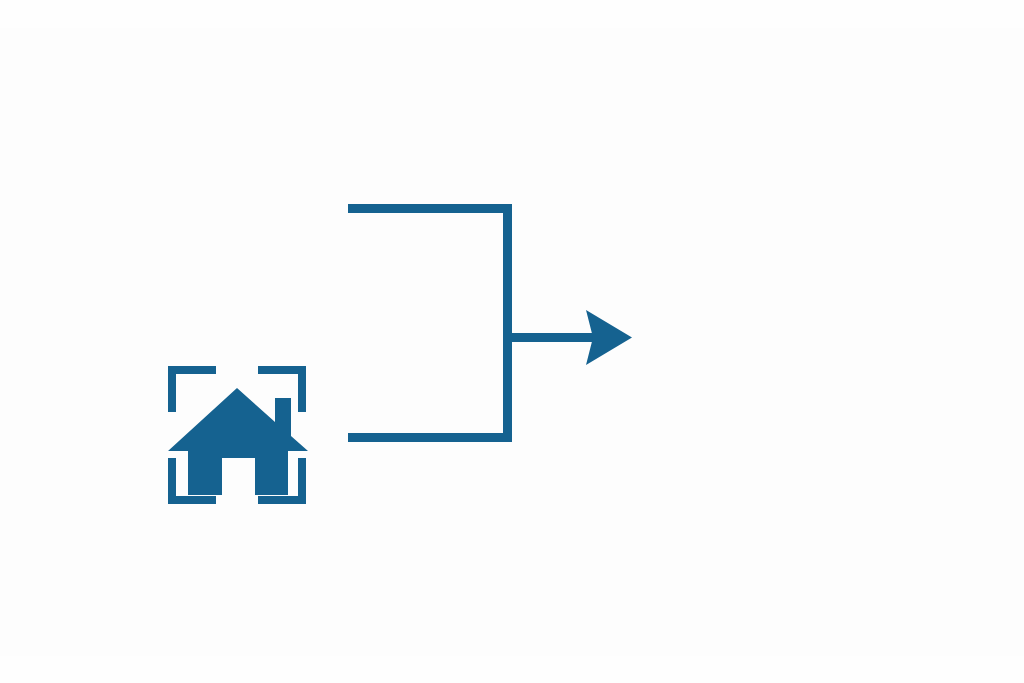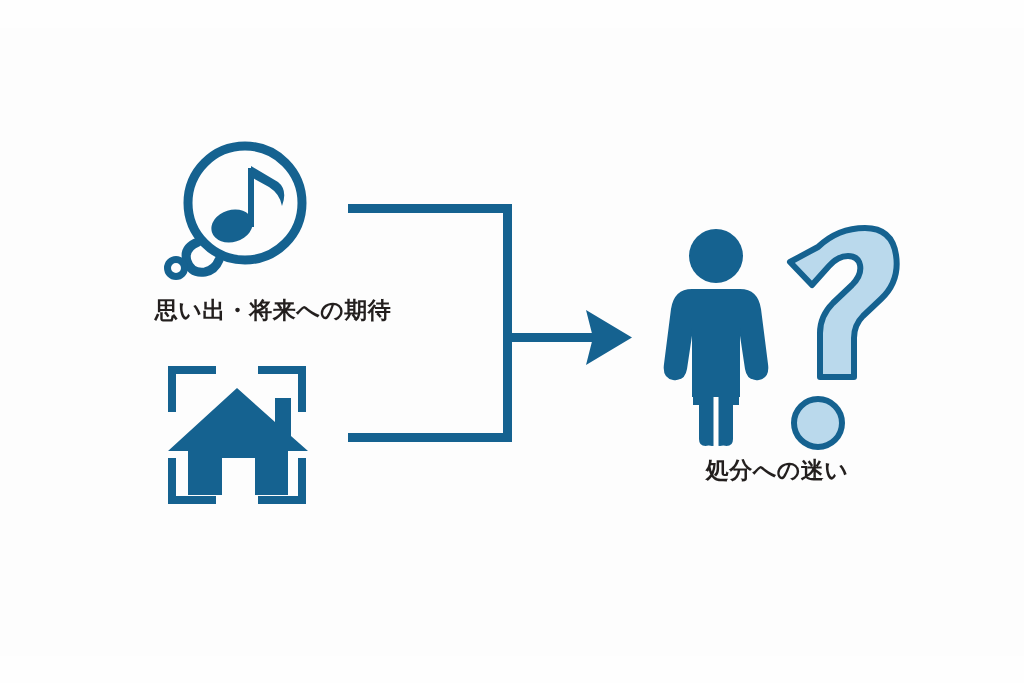--- a/index.html
+++ b/index.html
@@ -45,37 +45,20 @@
   }
   svg { display: block; overflow: visible; }
 </style>
 </head>
 <body>
 
 <div id="canvas">
 
   <div class="bg-band"></div>
 
-  <div class="node" style="left:150px; top:140px;">
-    <svg width="190" height="150" viewBox="0 0 190 150">
-
-      <circle cx="95" cy="63" r="57" fill="none" stroke="#156290" stroke-width="9"></circle>
-
-      <path d="M 48 102 q -15 6 -11 19 q 4 13 18 11 q 10 -2 14 -12" fill="none" stroke="#156290" stroke-width="9" stroke-linecap="round"></path>
-
-      <circle cx="26" cy="128" r="8.5" fill="none" stroke="#156290" stroke-width="7"></circle>
-
-      <ellipse cx="82" cy="86" rx="21" ry="16" fill="#156290" transform="rotate(-17 82 86)"></ellipse>
-
-      <path d="M 98 87 L 98 28 L 104 28 L 104 87 Z" fill="#156290"></path>
-
-      <path d="M 101 26 L 128 42 Q 138 50 132 66 Q 130 54 119 47 L 101 37 Z" fill="#156290"></path>
-    </svg>
-    <div class="label label-left" style="left:-32px; top:155px; width:310px;">思い出・将来への期待</div>
-  </div>
 
   <div class="node" style="left:160px; top:360px;">
     <svg width="160" height="160" viewBox="0 0 160 160">
       <g stroke="#156290" stroke-width="8" fill="none" stroke-linecap="butt">
 
         <path d="M 12 52 L 12 10 L 56 10"></path>
 
         <path d="M 98 10 L 142 10 L 142 52"></path>
 
         <path d="M 142 98 L 142 140 L 98 140"></path>
@@ -110,95 +93,14 @@
       <rect x="8" y="243" width="164" height="9" fill="#156290"></rect>
 
       <rect x="163" y="14" width="9" height="238" fill="#156290"></rect>
 
       <rect x="168" y="143" width="85" height="9" fill="#156290"></rect>
 
       <path d="M 246 120 L 292 147.5 L 246 175 L 253 147.5 Z" fill="#156290"></path>
     </svg>
   </div>
 
-  <div class="node" style="left:660px; top:225px;">
-    <svg width="240" height="225" viewBox="0 0 240 225">
-
-      <circle cx="56" cy="31" r="27" fill="#156290"></circle>
-
-      <path d="M 56 66
-               L 80 66
-               Q 96 66 99 84
-               L 106 140
-               Q 107 152 97 154
-               Q 87 156 85 144
-               L 79 104
-               L 79 175
-               L 67 175
-               L 67 213
-               Q 67 221 60 221
-               Q 53 221 53 213
-               L 53 175
-               L 59 175
-               L 59 213
-               Q 59 221 52 221
-               Q 45 221 45 213
-               L 45 175
-               L 33 175
-               L 33 104
-               L 27 144
-               Q 25 156 15 154
-               Q 5 152 6 140
-               L 13 84
-               Q 16 66 32 66
-               Z" fill="#156290"></path>
-
-      <path d="M 32 64
-               L 80 64
-               Q 98 64 101 84
-               L 108 139
-               Q 110 153 99 155
-               Q 88 157 86 143
-               L 80 103
-               L 80 172
-               L 63 172
-               L 63 213
-               Q 63 221 55.5 221
-               Q 48 221 48 213
-               L 48 172
-               L 32 172
-               L 32 103
-               L 26 143
-               Q 24 157 13 155
-               Q 2 153 4 139
-               L 11 84
-               Q 14 64 32 64
-               Z" fill="#156290"></path>
-
-      <rect x="53.5" y="172" width="5" height="50" fill="#fefefe"></rect>
-
-      <path d="M 33 168 L 52 168 L 52 214 Q 52 221 45.5 221 Q 39 221 39 214 L 39 180 L 33 180 Z" fill="#156290"></path>
-      <path d="M 60 168 L 79 168 L 79 180 L 73 180 L 73 214 Q 73 221 66.5 221 Q 60 221 60 214 Z" fill="#156290"></path>
-
-      <path d="M 158 22
-               Q 178 3 205 3
-               Q 232 3 236 30
-               Q 240 56 221 74
-               L 203 91
-               Q 194 100 194 113
-               L 194 152
-               L 160 152
-               L 160 108
-               Q 160 91 173 78
-               L 192 60
-               Q 202 50 200 40
-               Q 198 31 188 31
-               Q 178 31 169 41
-               L 152 60
-               L 130 37
-               Z" fill="#bad9ec" stroke="#156290" stroke-width="6" stroke-linejoin="round"></path>
-
-      <circle cx="158" cy="198" r="24" fill="#bad9ec" stroke="#156290" stroke-width="6"></circle>
-    </svg>
-    <div class="label label-right" style="left:-8px; top:230px; width:250px;">処分への迷い</div>
-  </div>
 
 </div>
 
 </body></html>

